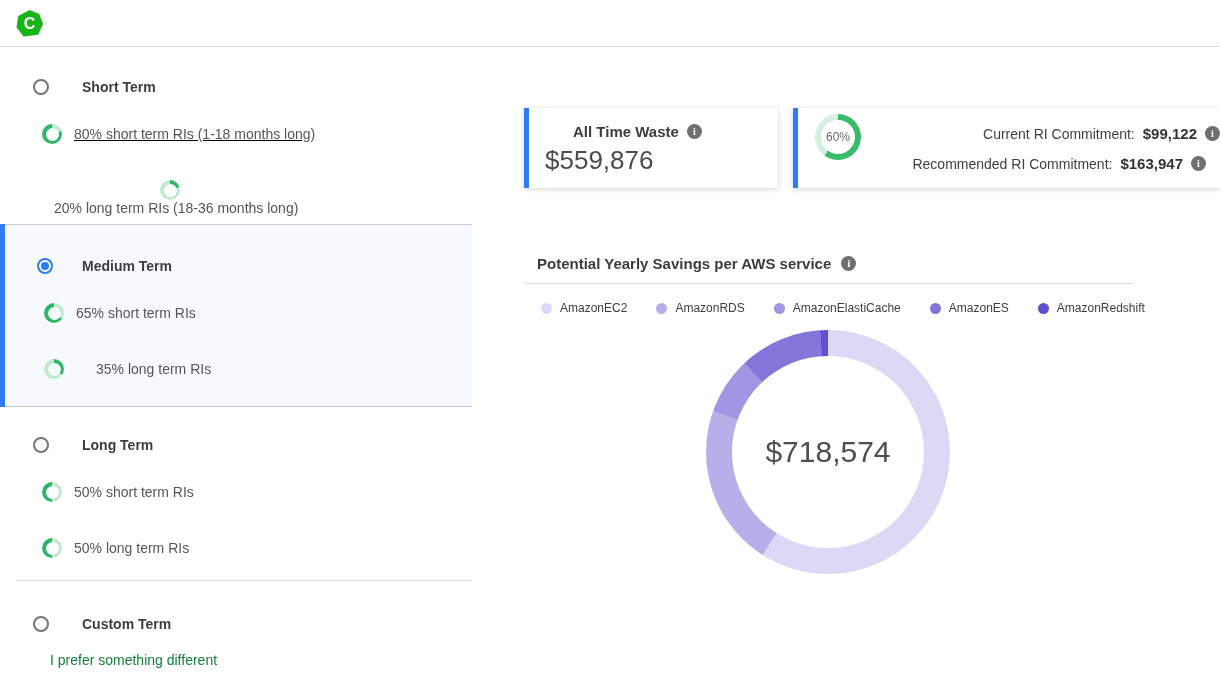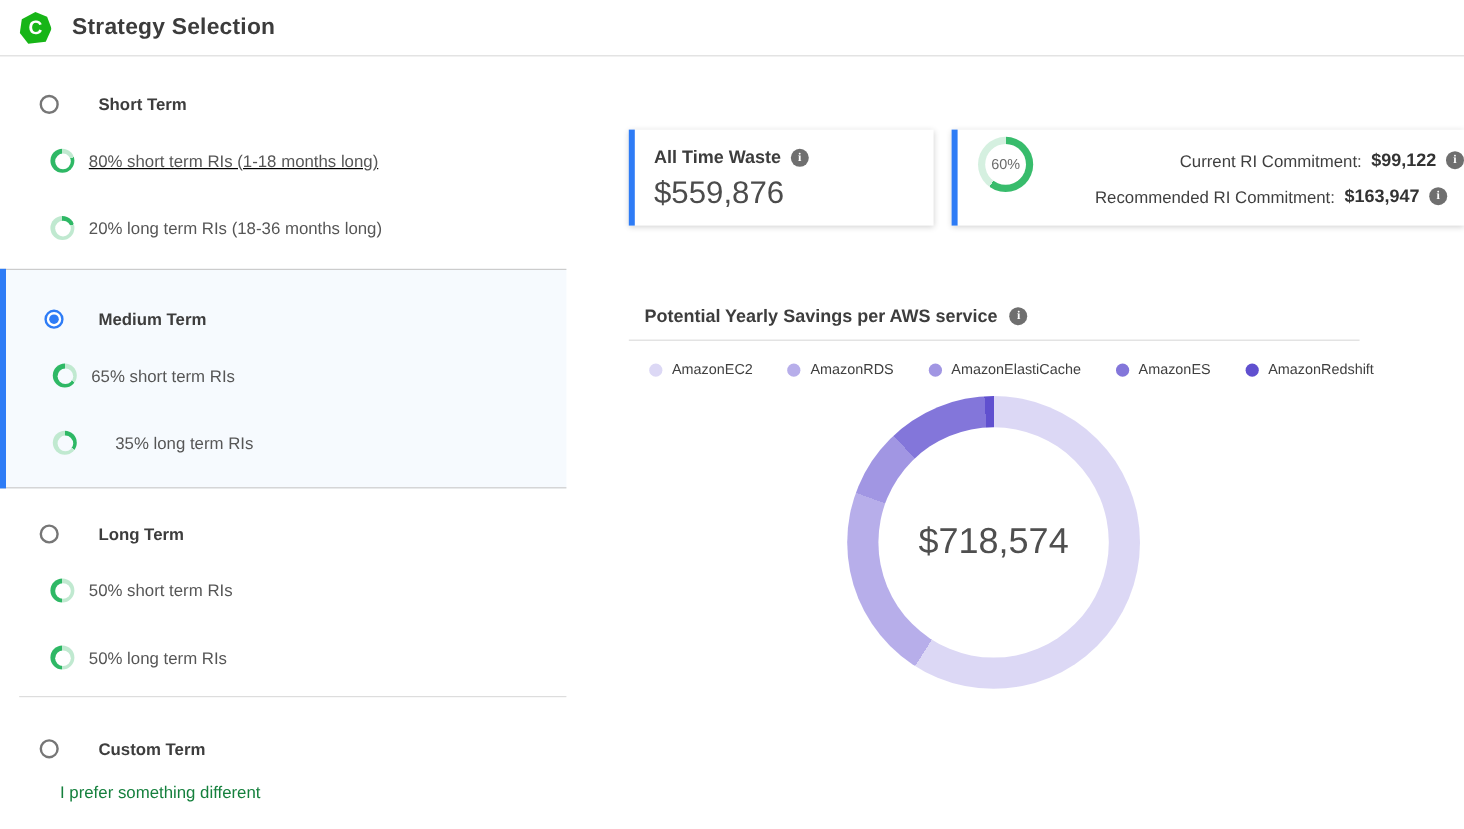--- a/index.html
+++ b/index.html
@@ -35,21 +35,21 @@
     background:#2e7cf6; }
   #left-divider { position:absolute; left:16px; top:580px; width:456px; height:1px;
     background:#dddddd; }
   #custom-note { position:absolute; left:50px; top:652px; font-size:14px; color:#15803d; }
 
   
   .card { position:absolute; background:#fff; border-left:5px solid #2e7cf6;
     box-shadow:0 1px 5px rgba(0,0,0,.18); }
   #waste-card { left:524px; top:108px; width:254px; height:80px; padding:15px 0 0 16px; }
   .card-title-row { display:flex; align-items:center; gap:8px; }
-  .card-title { font-size:15px; font-weight:bold; color:#3d3d3d; }
+  .card-title { font-size:15px; font-weight:bold; color:#3d3d3d;margin-left:28px; }
   .info-icon { width:15px; height:15px; border-radius:50%; background:#6f6f6f;
     color:#fff; font-size:10px; font-weight:bold; display:inline-flex;
     align-items:center; justify-content:center;
     font-family:"Liberation Serif","DejaVu Serif",serif; flex:none; }
   #waste-value { margin-top:5px; font-size:26px; color:#4c4c4c; font-weight:400; }
 
   #commit-card { left:793px; top:108px; width:427px; height:80px; }
   .util-ring { position:absolute; left:17px; top:6px; width:46px; height:46px;
     border-radius:50%; }
   .util-hole { position:absolute; inset:6px; border-radius:50%; background:#fff;
@@ -78,35 +78,34 @@
   #donut-hole { position:absolute; inset:26px; border-radius:50%; background:#fff; }
   #donut-center { position:absolute; left:0; top:0; width:244px; height:244px;
     display:flex; align-items:center; justify-content:center;
     font-size:30px; color:#4f4f4f; font-weight:400; }
 </style>
 </head>
 <body>
 
 <div id="header">
   <div id="logo">C</div>
-  <div id="page-title">Strategy Selection</div>
 </div>
 
 <div id="medium-box" style="--hole:#f6fafe;"></div>
 <div id="medium-bar"></div>
 
 <div class="opt-row" style="left:33px; top:79px;">
   <span class="radio"></span>
   <span class="opt-label">Short Term</span>
 </div>
 <div class="opt-row" style="left:42px; top:124px;text-decoration:underline;">
   <span class="ring" style="background: conic-gradient(rgb(192, 233, 208) 0deg, rgb(192, 233, 208) 20%, rgb(46, 184, 101) 20%, rgb(46, 184, 101) 100%);"></span>
   <span class="sub-label">80% short term RIs (1-18 months long)</span>
 </div>
-<div class="opt-row" style="left:42px; top:180px;">
+<div class="opt-row" style="left:42px; top:180px;flex-direction:column;">
   <span class="ring" style="background: conic-gradient(rgb(46, 184, 101) 0deg, rgb(46, 184, 101) 20%, rgb(192, 233, 208) 20%, rgb(192, 233, 208) 100%);"></span>
   <span class="sub-label">20% long term RIs (18-36 months long)</span>
 </div>
 
 <div class="opt-row" style="left:37px; top:258px;">
   <span class="radio selected"></span>
   <span class="opt-label" style="margin-left:29px;">Medium Term</span>
 </div>
 <div class="opt-row" style="left:44px; top:303px; --hole:#f6fafe;">
   <span class="ring" style="background: conic-gradient(rgb(192, 233, 208) 0deg, rgb(192, 233, 208) 35%, rgb(46, 184, 101) 35%, rgb(46, 184, 101) 100%);"></span>

